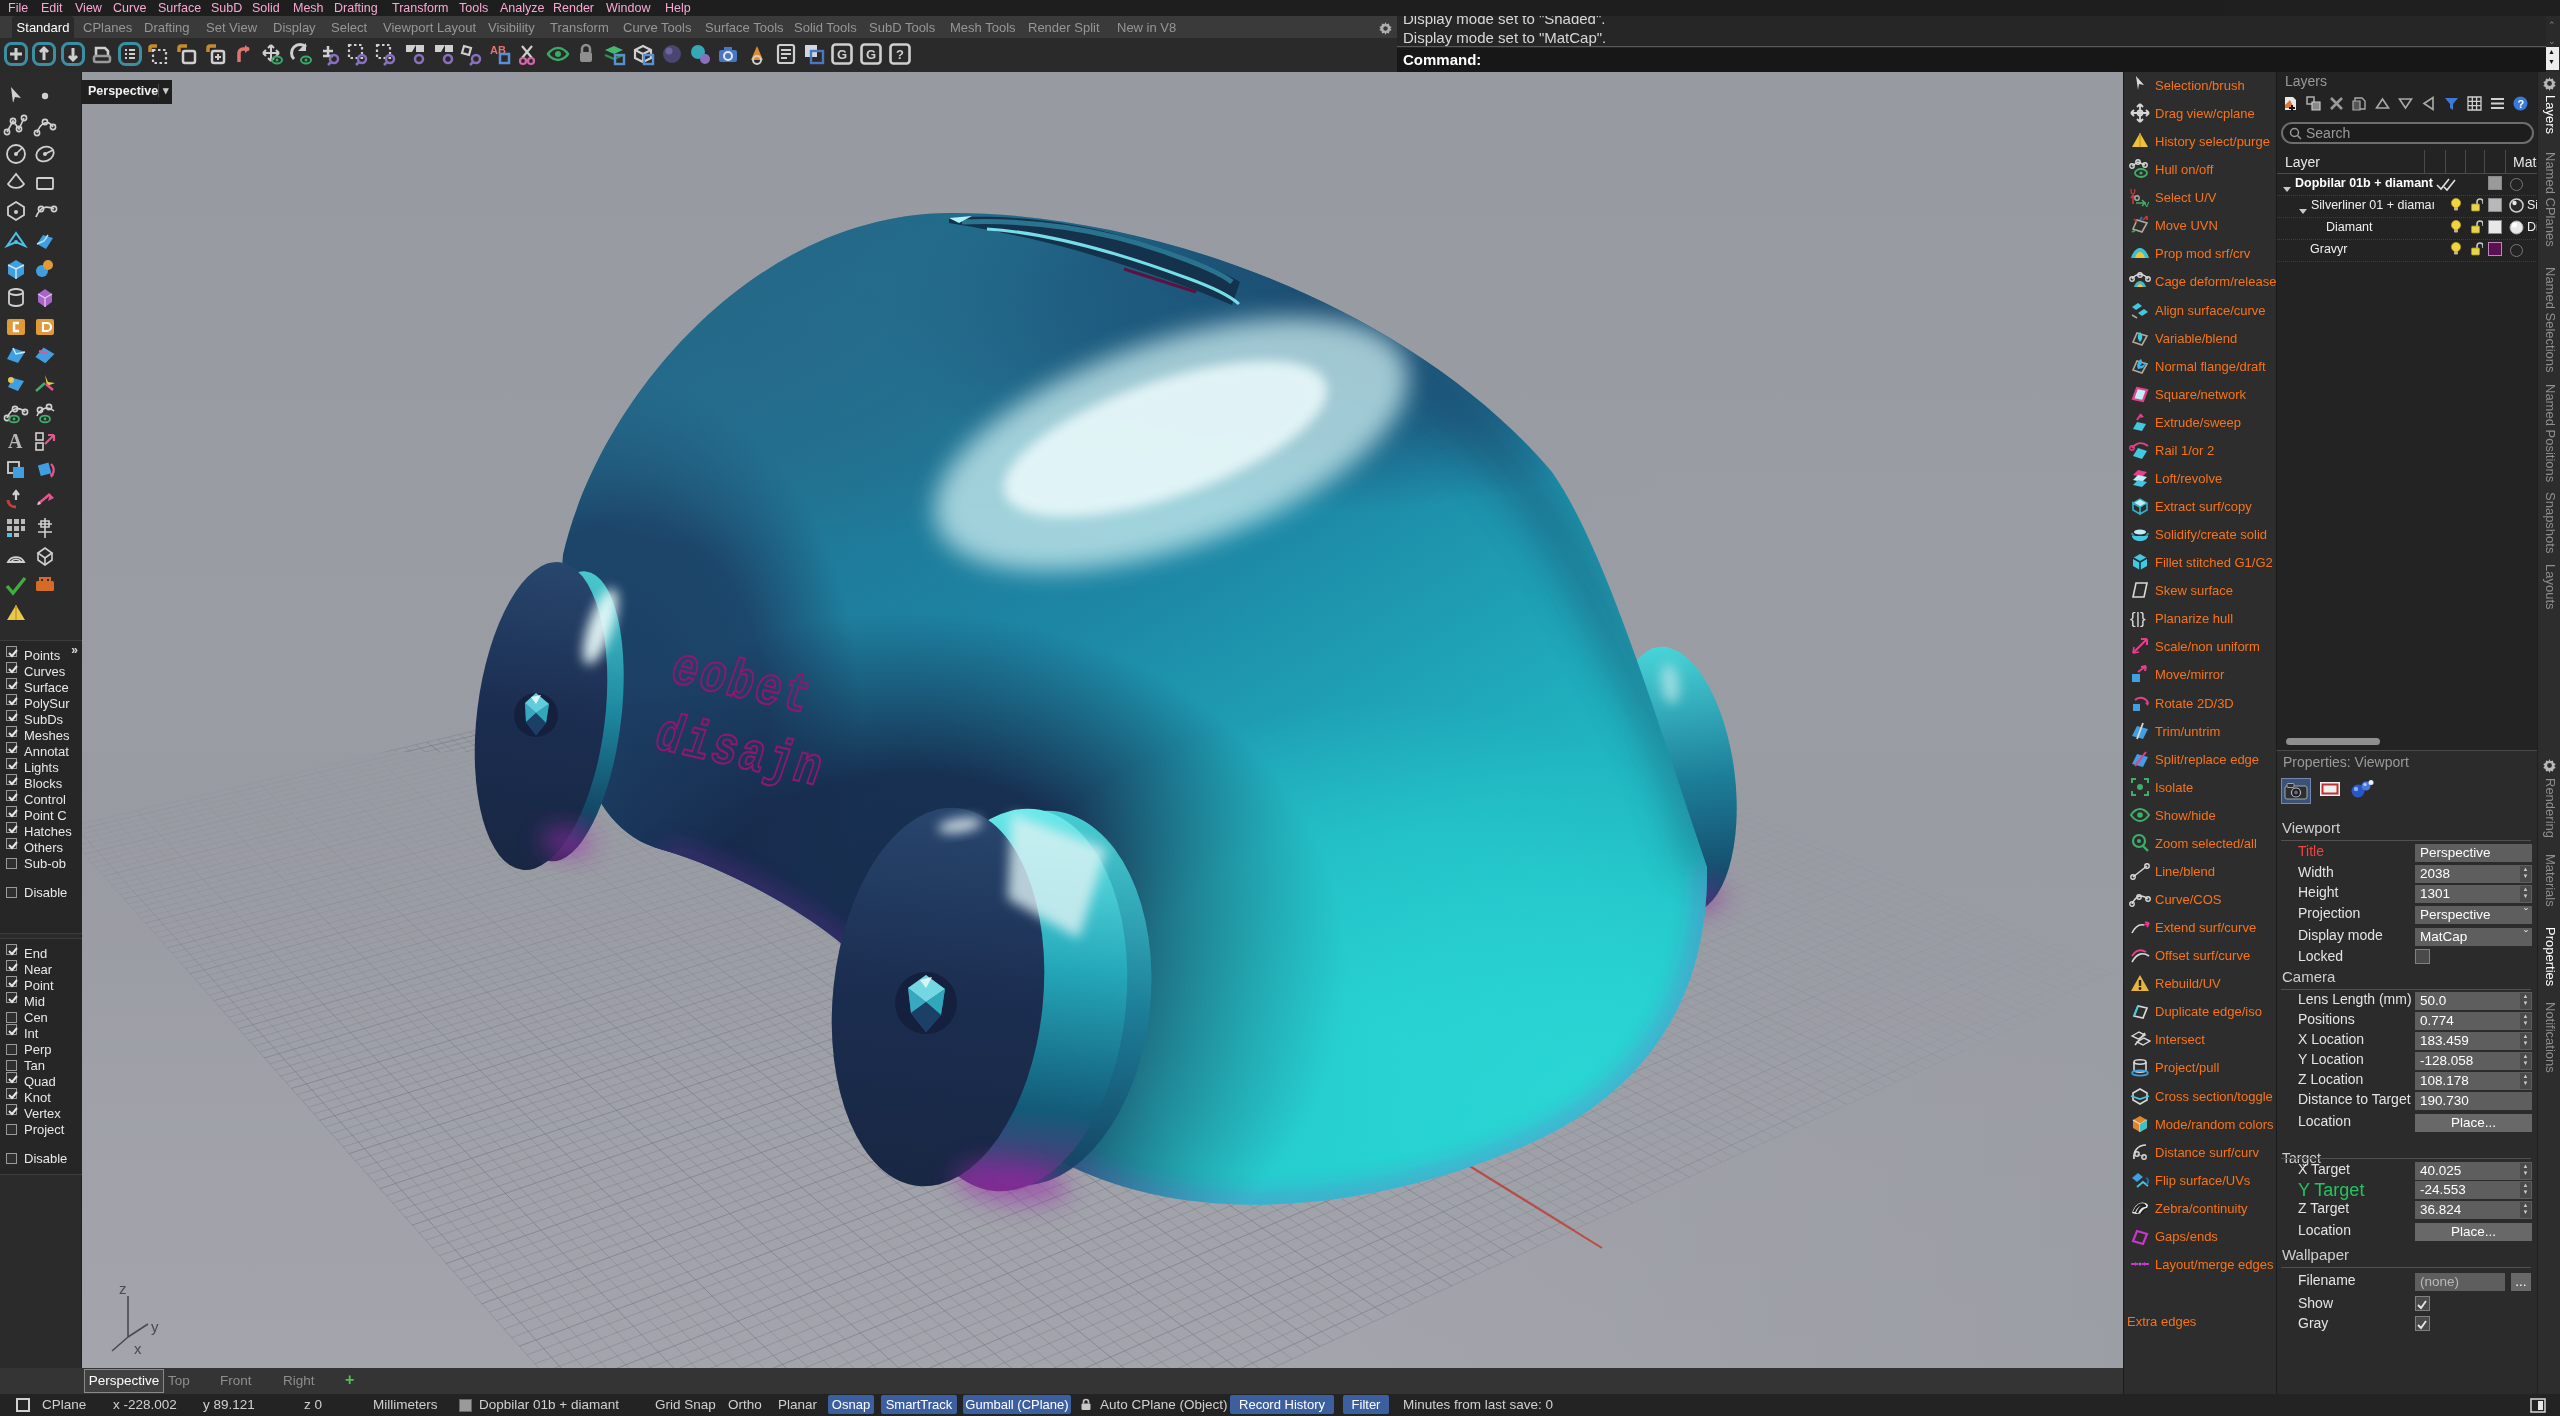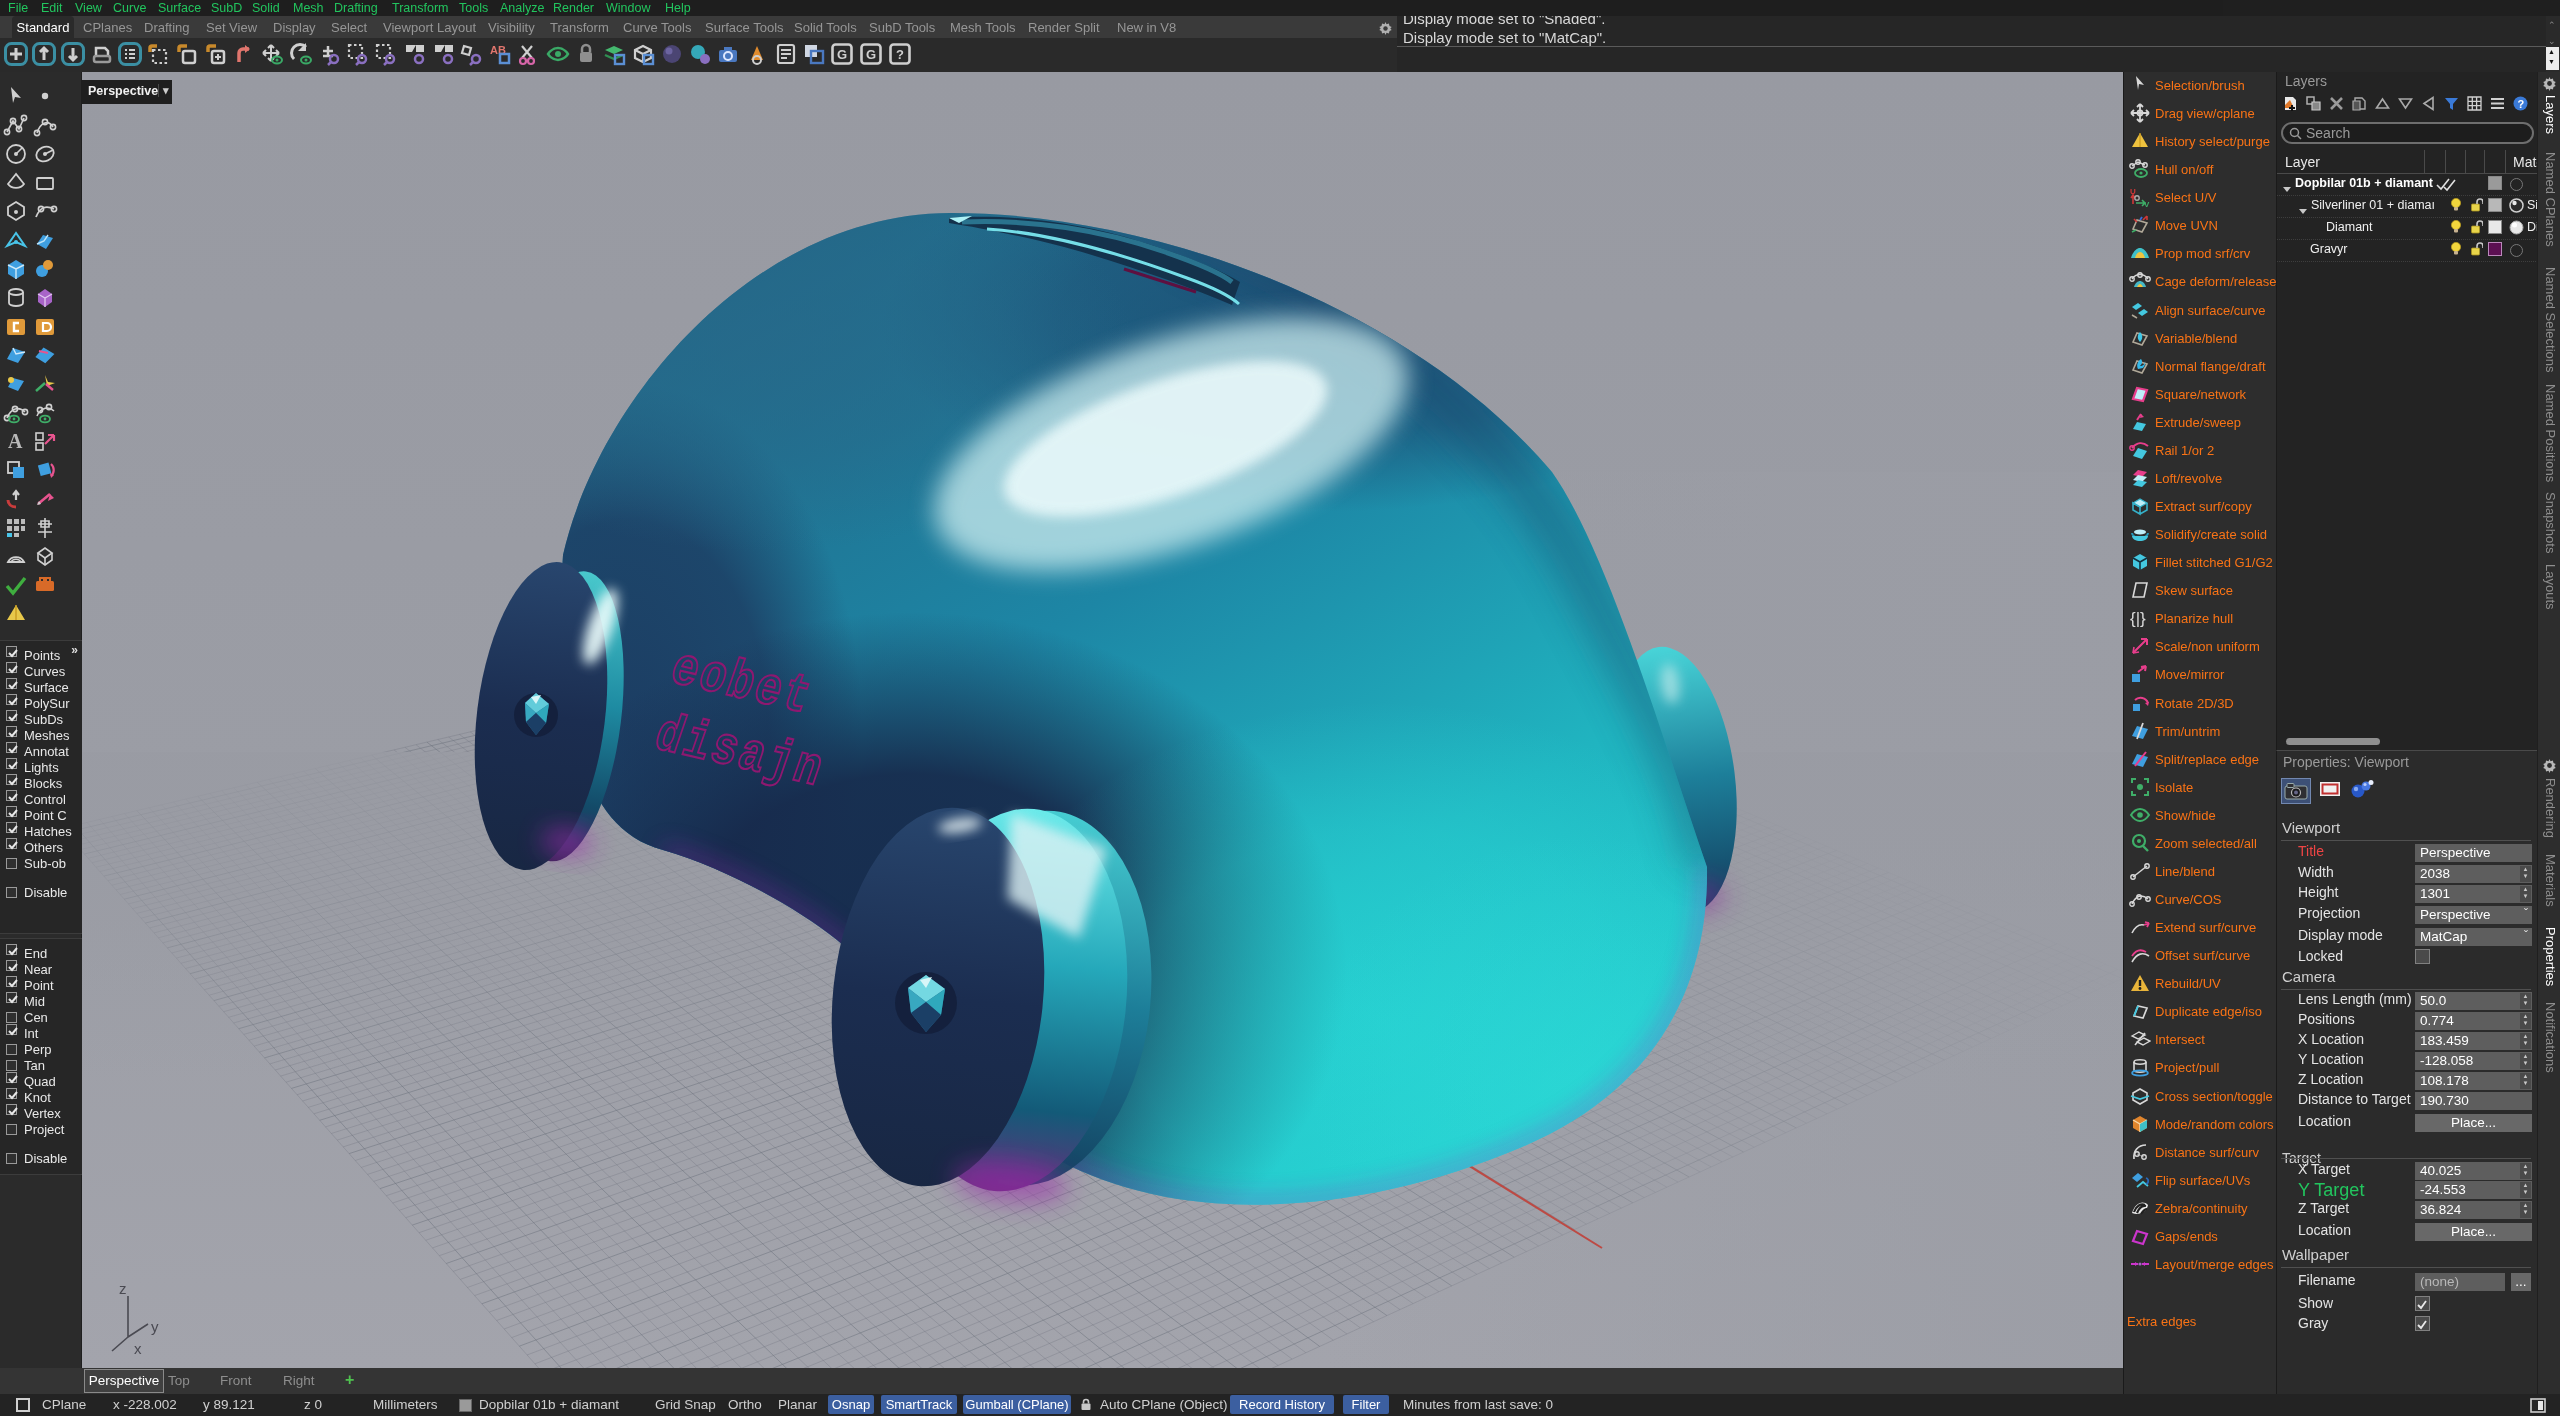--- a/index.html
+++ b/index.html
@@ -1,16 +1,16 @@
 <!DOCTYPE html>
 <html><head><meta charset="utf-8"><style>
 *{margin:0;padding:0;box-sizing:border-box}
 html,body{width:2560px;height:1416px;overflow:hidden;background:#1f1f1f;font-family:"Liberation Sans",sans-serif}
 #app{position:relative;width:2560px;height:1416px}
-#menubar{position:absolute;left:0;top:0;width:2223px;height:16px;background:#1e1e1e;color:#22c55e;font-size:12.5px}
+#menubar{position:absolute;left:0;top:0;width:2223px;height:16px;background:#1e1e1e;color:#f9a8d4;font-size:12.5px}
 #tabrow{position:absolute;left:0;top:16px;width:1397px;height:22px;background:#3a3a3a;color:#969696;font-size:13px}
 #tabstd{position:absolute;left:12px;top:0;width:62px;height:22px;background:#2a2a2a;color:#fff;text-align:center;padding-top:4px;border-radius:4px 4px 0 0}
 #cmdwrap{position:absolute;left:1397px;top:16px;width:1149px;height:56px;background:#262626}
 #cmdhist{position:absolute;left:0;top:0;width:1149px;height:31px;overflow:hidden;color:#d8d8d8;font-size:15px;padding-left:6px;border-bottom:1px solid #5a5a5a;line-height:19px}
 #cmdline{position:absolute;left:0;top:32px;width:1149px;height:24px;background:#171717;color:#fff;font-weight:bold;font-size:15px;padding:3px 0 0 6px}
 #cmdscroll{position:absolute;left:2546px;top:16px;width:14px;height:56px;background:#2a2a2a;color:#888;font-size:8px;text-align:center}
 #cmdscroll span{position:absolute;left:2px}
 #cmdscroll .spn{position:absolute;left:0px;top:31px;width:13px;height:23px;background:#ececec;color:#111;font-size:7px}
 #viewport{position:absolute;left:82px;top:72px;width:2041px;height:1296px;overflow:hidden}
 #scene{position:absolute;left:0;top:0}
@@ -223,20 +223,21 @@
       <div style="position:absolute;left:888px;top:4px;width:24px;height:24px"><svg width="24" height="24" viewBox="0 0 24 24">
           <rect x="2.5" y="2.5" width="19" height="19" rx="3" fill="none" stroke="#cfcfcf" stroke-width="2.6"></rect>
           <text x="8" y="17" font-family="Liberation Sans" font-size="13" font-weight="bold" fill="#cfcfcf">?</text>
         </svg></div>
     </div>
 <div id="cmdwrap">
 <div id="cmdhist">
         <div style="margin-top:-7px">Display mode set to "Shaded".</div>
         <div>Display mode set to "MatCap".</div>
       </div>
+<div id="cmdline">Command:</div>
 </div>
 <div id="cmdscroll">
       <span style="top:4px;font-size:9px">⌃</span>
       <span style="top:20px;font-size:9px">⌄</span>
       <div class="spn">
         <span style="position:absolute;left:2px;top:1px">▲</span>
         <span style="position:absolute;left:2px;top:11px">▼</span>
       </div>
     </div>
 <div style="position:absolute;left:0;top:72px;width:82px;height:1344px;background:#2b2b2b;border-right:1px solid #1f1f1f">

